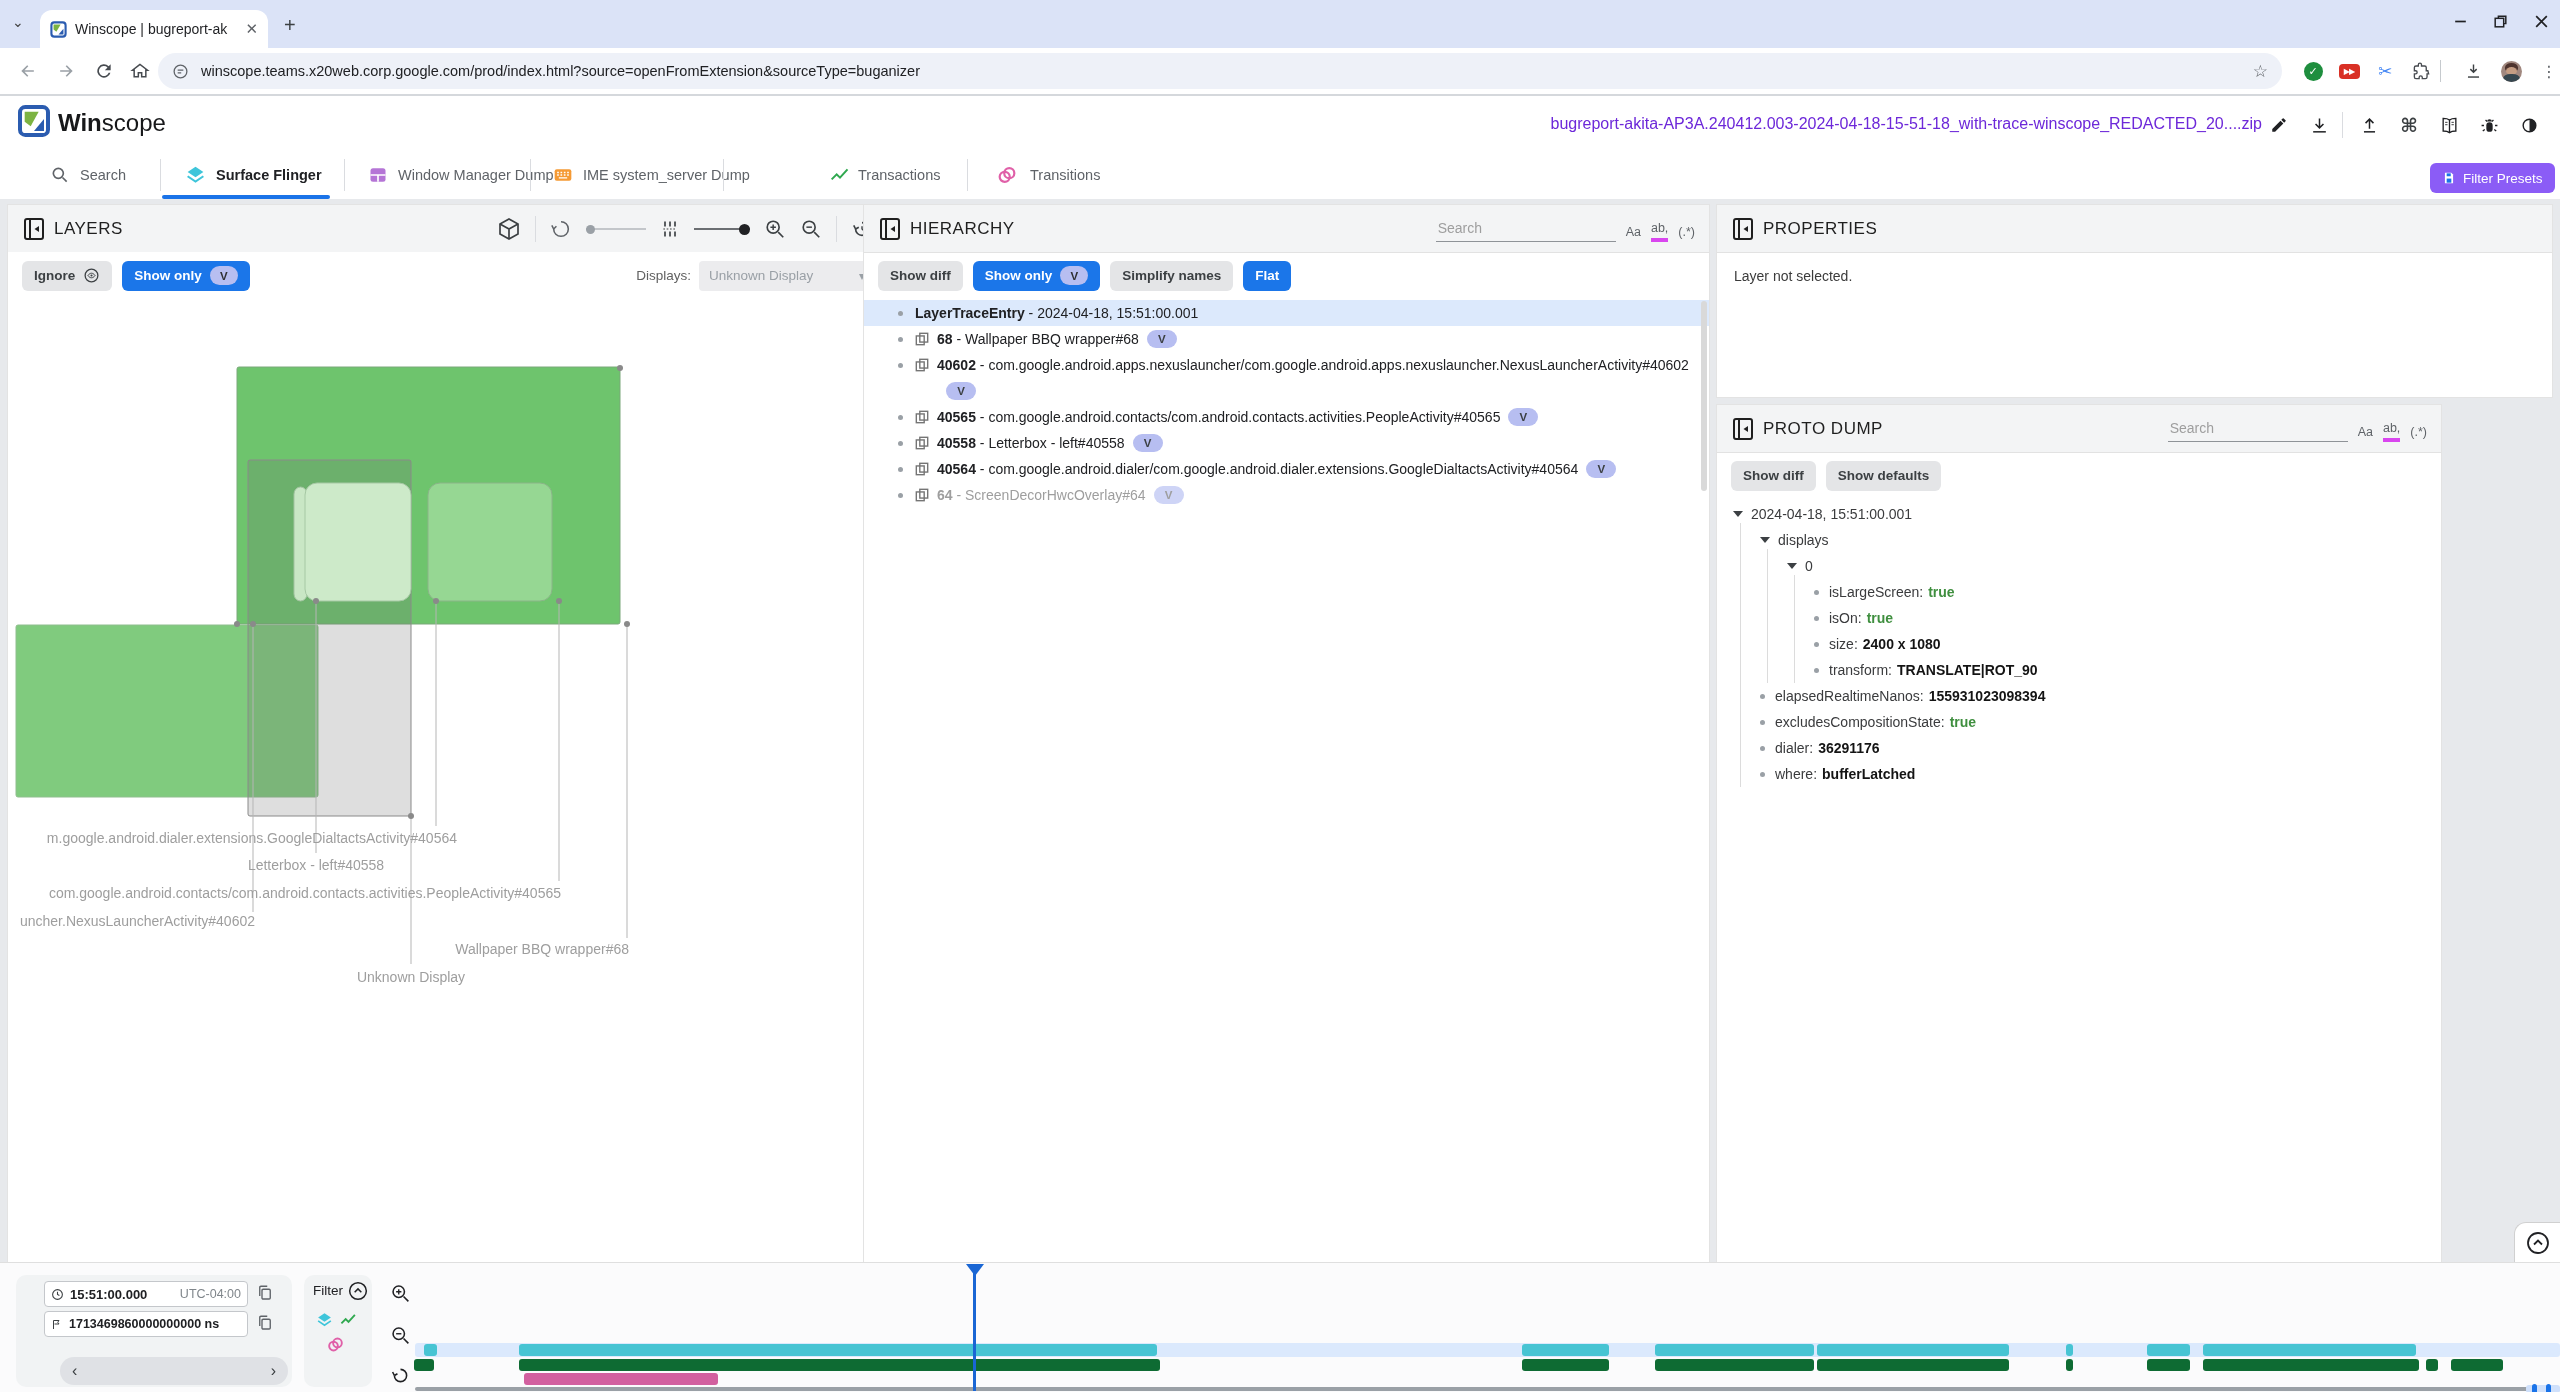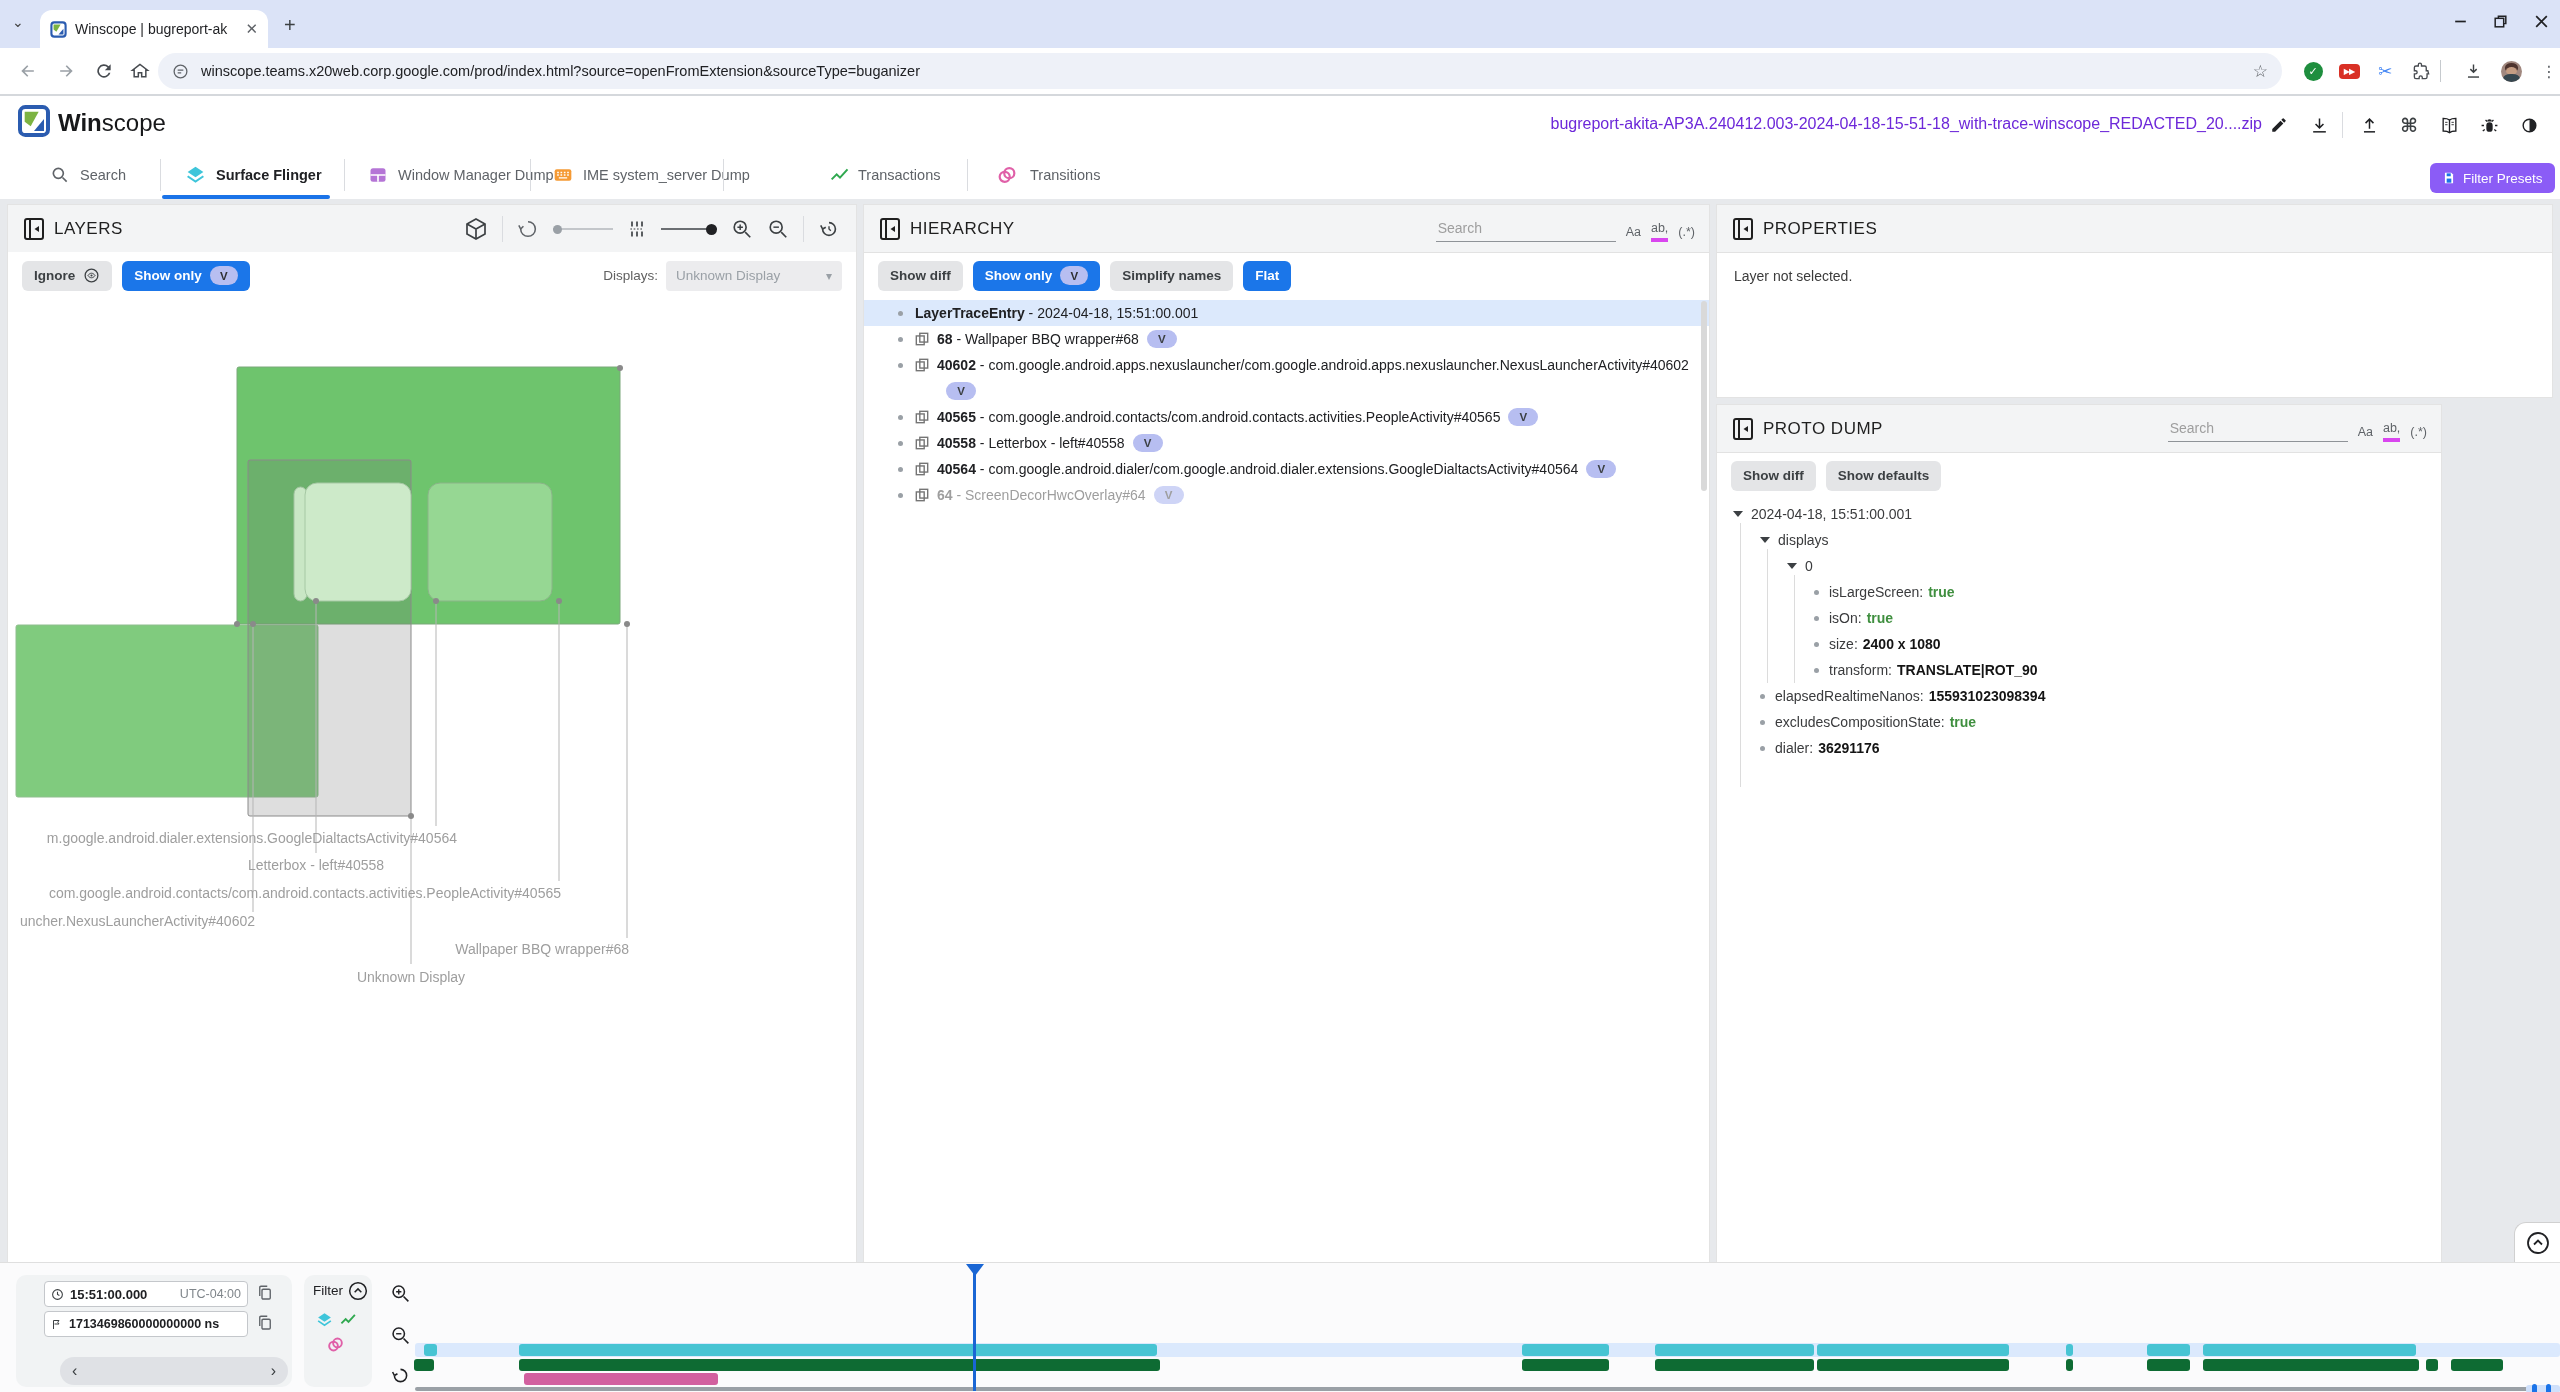--- a/index.html
+++ b/index.html
@@ -284,21 +284,21 @@
   <svg width="14" height="14" viewBox="0 0 24 24">
       <path d="M5 3h11l3 3v15H5z" fill="#fff"></path>
       <rect x="8" y="4" width="7" height="5" fill="#1a73e8"></rect>
       <rect x="8" y="13" width="8" height="7" fill="#1a73e8"></rect>
     </svg>
   <span>Filter Presets</span>
 </div>
 
 <div id="panel-band" class="abs"></div>
 
-<div class="abs panel" style="left:8px;top:205px;width:848px;height:1057px;">
+<div class="abs panel" style="left:8px;top:205px;width:848px;height:1057px;padding-left:33px;">
   <div class="panel-header">
     <svg class="ptitle-icon" width="20" height="22" viewBox="0 0 20 22">
         <rect x="1" y="1" width="18" height="20" rx="2" fill="none" stroke="#1f1f1f" stroke-width="2"></rect>
         <path d="M6 1v20" stroke="#1f1f1f" stroke-width="2"></path>
         <path d="M15 8 L10.5 11 L15 14 Z" fill="#1f1f1f"></path>
       </svg>
     <div class="panel-title">LAYERS</div>
     <div style="position:absolute;right:16px;display:flex;align-items:center;gap:14px;">
       <svg width="24" height="24" viewBox="0 0 24 24">
           <path d="M12 2 L21 7 V17 L12 22 L3 17 V7 Z" fill="none" stroke="#3c4043" stroke-width="1.7"></path>
@@ -564,20 +564,25 @@
       <div class="prow" style="padding-left: 43px;">
         <span class="bullet"></span>
         <span>excludesCompositionState:</span>
         <span class="val bool">true</span>
       </div>
       <div class="prow" style="padding-left: 43px;">
         <span class="bullet"></span>
         <span>dialer:</span>
         <span class="val">36291176</span>
       </div>
+      <div class="prow" style="padding-left: 43px;">
+        <span class="bullet"></span>
+        <span>where:</span>
+        <span class="val">bufferLatched</span>
+      </div>
     </div>
 </div>
 
 <div class="abs" style="left:2514px;top:1222px;width:46px;height:41px;background:#fff;border:1px solid #d0d0d0;border-bottom:none;border-right:none;border-radius:12px 0 0 0;box-sizing:border-box;">
   <svg width="24" height="24" viewBox="0 0 24 24" style="margin:8px 0 0 11px;">
       <circle cx="12" cy="12" r="10" fill="none" stroke="#202124" stroke-width="1.8"></circle>
       <path d="M8 13.5 L12 9.5 L16 13.5" fill="none" stroke="#202124" stroke-width="1.8"></path>
     </svg>
 </div>
 <div id="timeline" class="abs">

